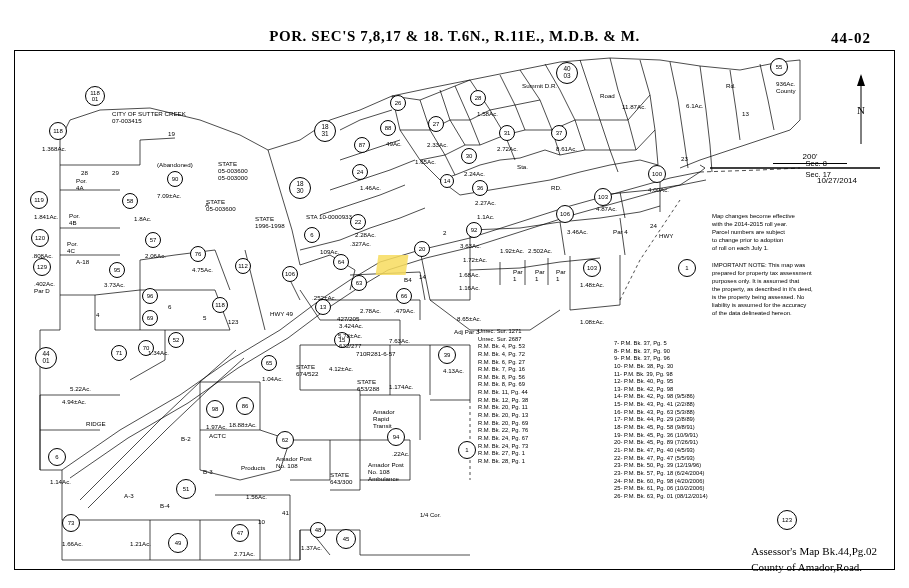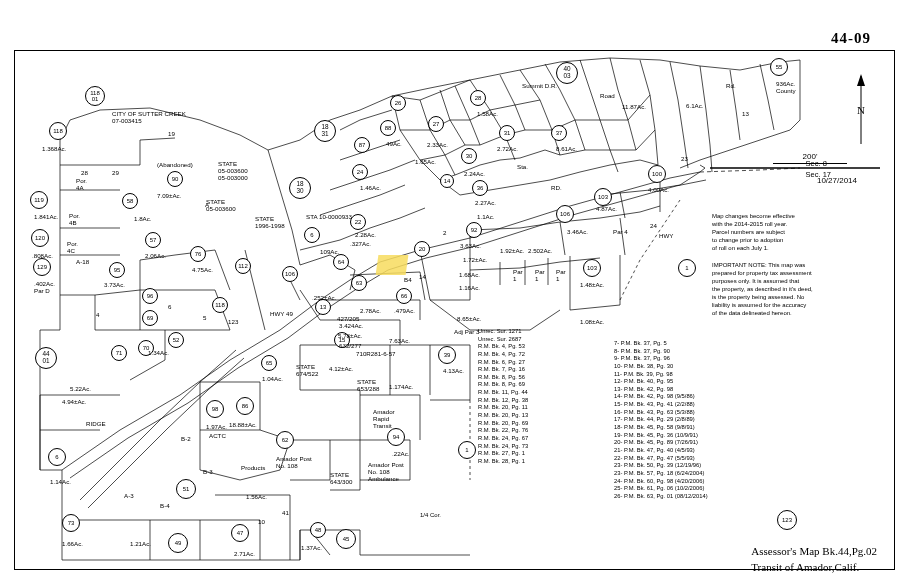--- a/index.html
+++ b/index.html
@@ -151,21 +151,22 @@
     position: absolute;
     font-size: 6px;
     font-family: "Liberation Sans", sans-serif;
   }
 </style>
 </head>
 <body>
 
 <div id="page">
 
-  <div id="sheet-number">44-09</div>
+  <div id="map-title">POR. SEC'S 7,8,17 &amp; 18. T.6N., R.11E., M.D.B. &amp; M.</div>
+  <div id="sheet-number">44-02</div>
 
   <div id="map-frame"></div>
 
   <svg id="map-canvas" viewBox="0 0 909 588" xmlns="http://www.w3.org/2000/svg">
     <g fill="none" stroke="#000" stroke-width="0.7">
 
       <path d="M60 140 L60 330 L40 330 L40 470 L62 470 L62 560 L300 560 L300 530 L360 530 L360 555 L470 555"></path>
       <path d="M60 140 L70 120 L100 110 L150 108 L200 120 L240 135 L268 150"></path>
       <path d="M268 150 L300 140 L330 120 L360 110 L392 96 L430 88 L470 80 L520 70 L560 62 L610 58 L660 60 L700 66 L740 70 L780 62 L800 60"></path>
       <path d="M800 60 L800 120 L790 130 L760 140 L730 150 L700 160 L680 168"></path>
@@ -343,21 +344,21 @@
 23- P.M. Bk. 50, Pg. 39 (12/19/96)
 23- P.M. Bk. 57, Pg. 18 (6/24/2004)
 24- P.M. Bk. 60, Pg. 98 (4/20/2006)
 25- P.M. Bk. 61, Pg. 06 (10/2/2006)
 26- P.M. Bk. 63, Pg. 01 (08/12/2014)</div>
 
   <div class="corner-tick" style="left:420px; top:512px;">1/4 Cor.</div>
 
   <div id="assessor-footer">
     <div>Assessor's Map Bk.44,Pg.02</div>
-    <div>Transit of Amador,Calif.</div>
+    <div>County of Amador,Road.</div>
   </div>
 
   <div id="circle-layer">
       <div class="circle-label" style="left: 85px; top: 86px; width: 20px; height: 20px; font-size: 6px; white-space: pre; line-height: 1.05;">118
 01</div>
       <div class="circle-label" style="left: 49px; top: 122px; width: 18px; height: 18px; font-size: 6px; white-space: pre; line-height: 1.05;">118</div>
       <div class="circle-label" style="left: 30px; top: 191px; width: 18px; height: 18px; font-size: 6px; white-space: pre; line-height: 1.05;">119</div>
       <div class="circle-label" style="left: 31px; top: 229px; width: 18px; height: 18px; font-size: 6px; white-space: pre; line-height: 1.05;">120</div>
       <div class="circle-label" style="left: 33px; top: 258px; width: 18px; height: 18px; font-size: 6px; white-space: pre; line-height: 1.05;">129</div>
       <div class="circle-label" style="left: 35px; top: 347px; width: 22px; height: 22px; font-size: 6.4px; white-space: pre; line-height: 1.05;">44

